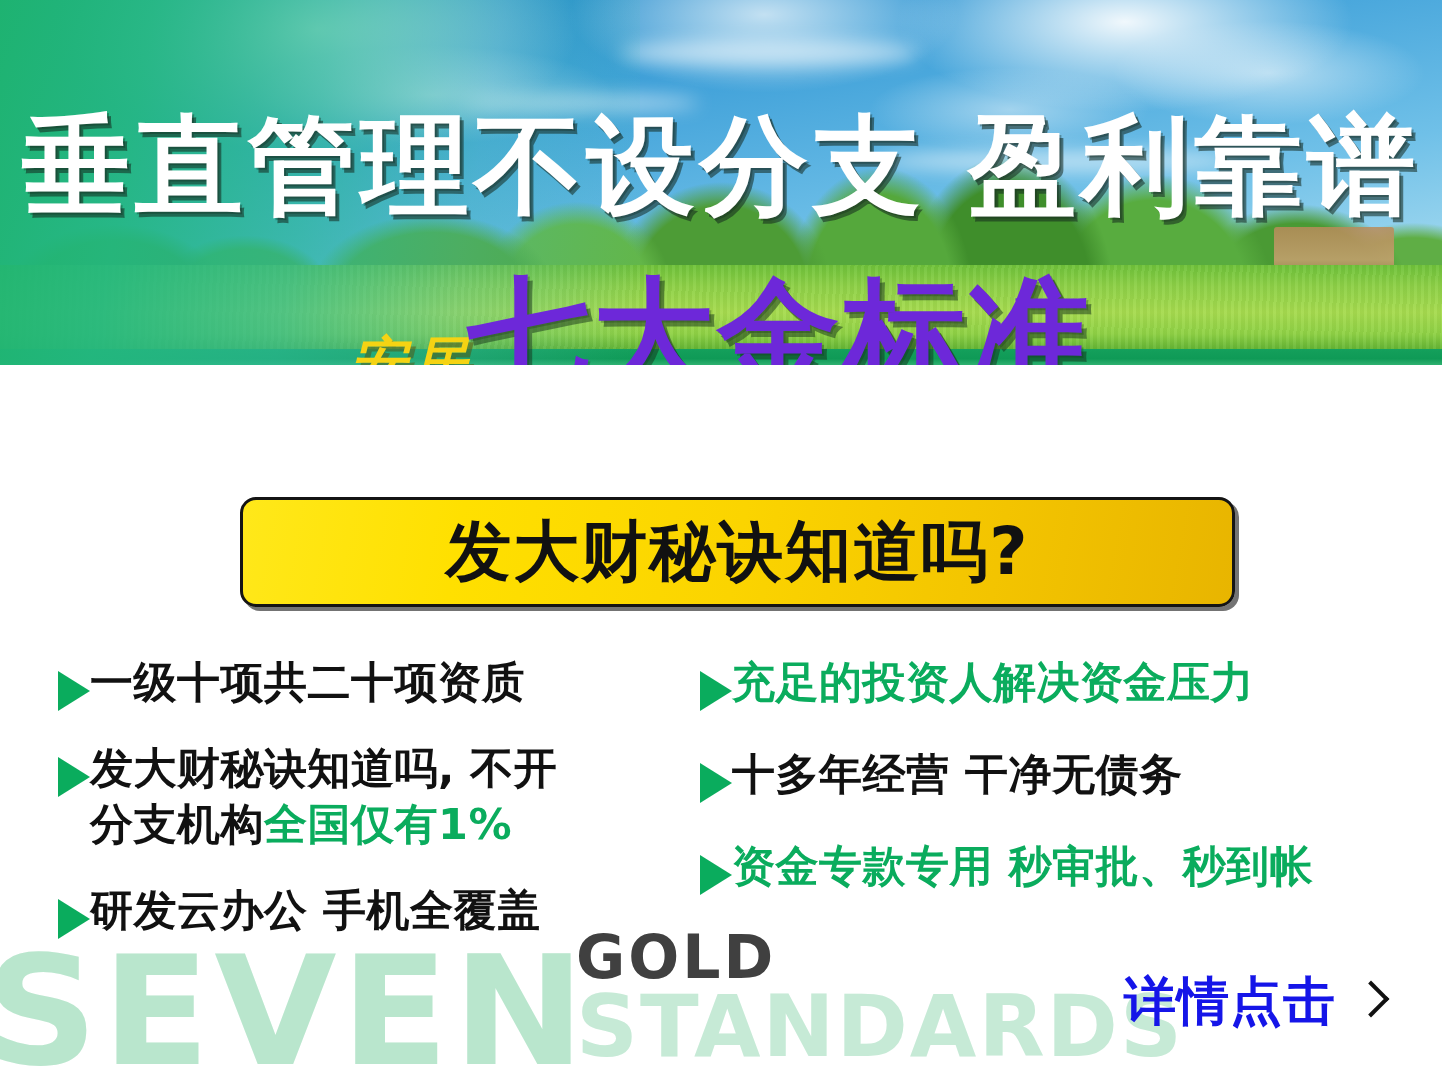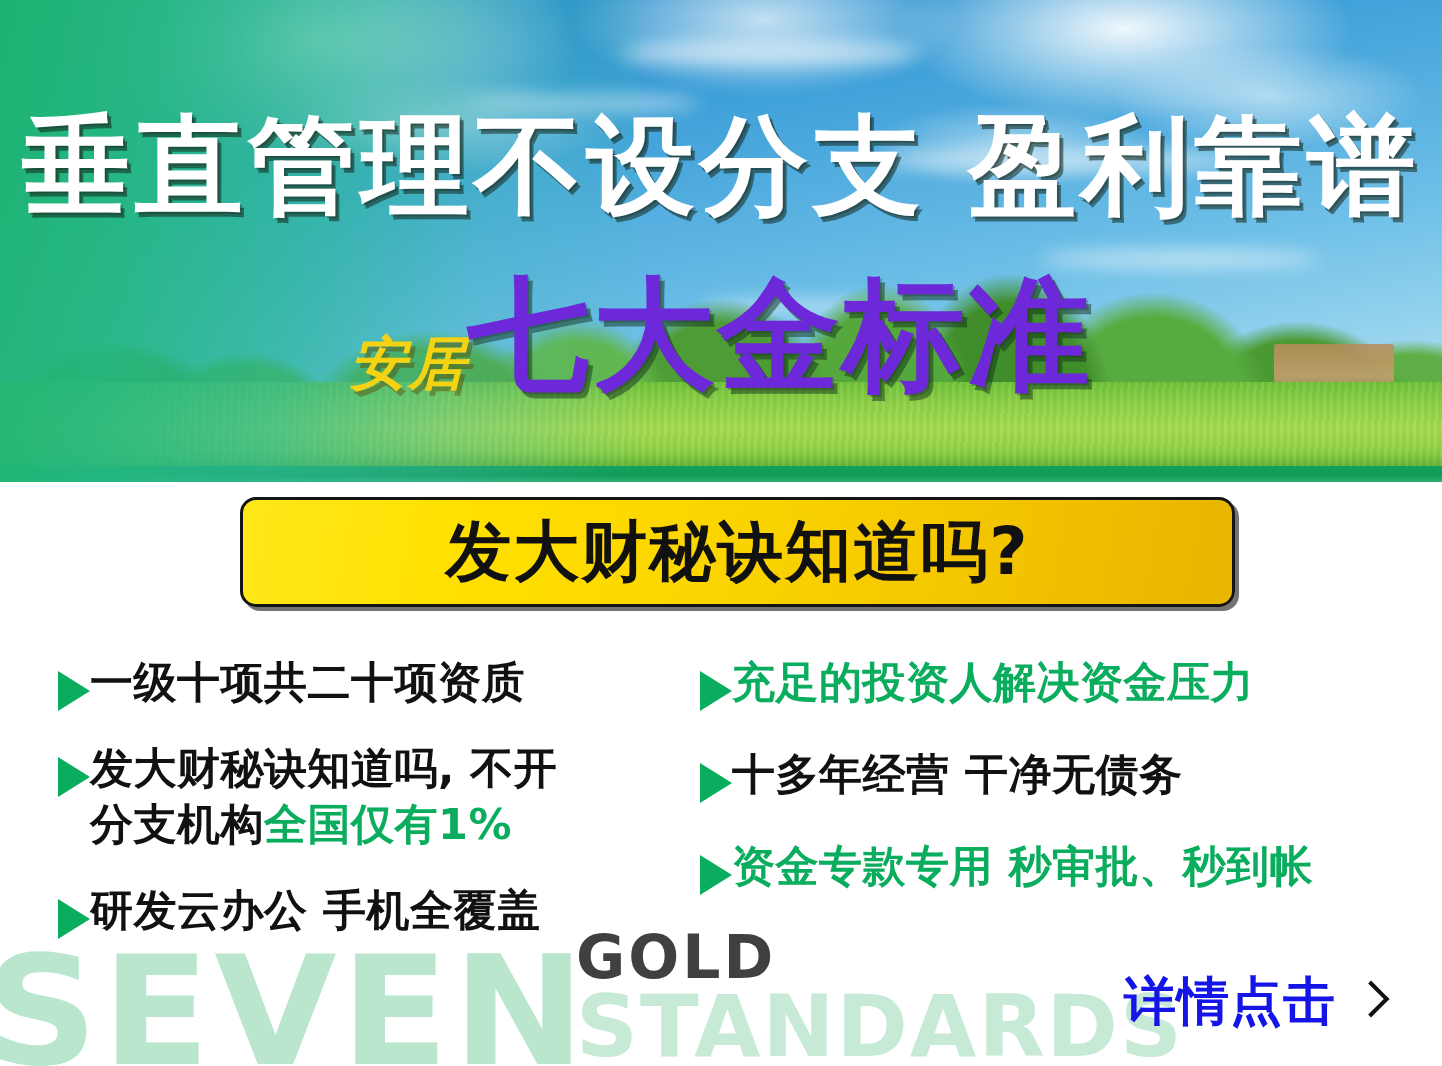--- a/index.html
+++ b/index.html
@@ -11,21 +11,21 @@
     background: #ffffff;
     font-family: "Liberation Sans", "DejaVu Sans", sans-serif;
     position: relative;
   }
 
   
   .hero {
     position: absolute;
     left: 0; top: 0;
     width: 1442px;
-    height: 482px;
+    height: 365px;
     overflow: hidden;
   }
 
   
   .sky {
     position: absolute; inset: 0;
     background:
       radial-gradient(ellipse 420px 200px at 22% 8%, rgba(255,255,255,0.85) 0%, rgba(255,255,255,0) 62%),
       radial-gradient(ellipse 300px 120px at 53% 4%, rgba(255,255,255,0.70) 0%, rgba(255,255,255,0) 65%),
       radial-gradient(ellipse 380px 150px at 78% 6%, rgba(255,255,255,0.92) 0%, rgba(255,255,255,0) 60%),

